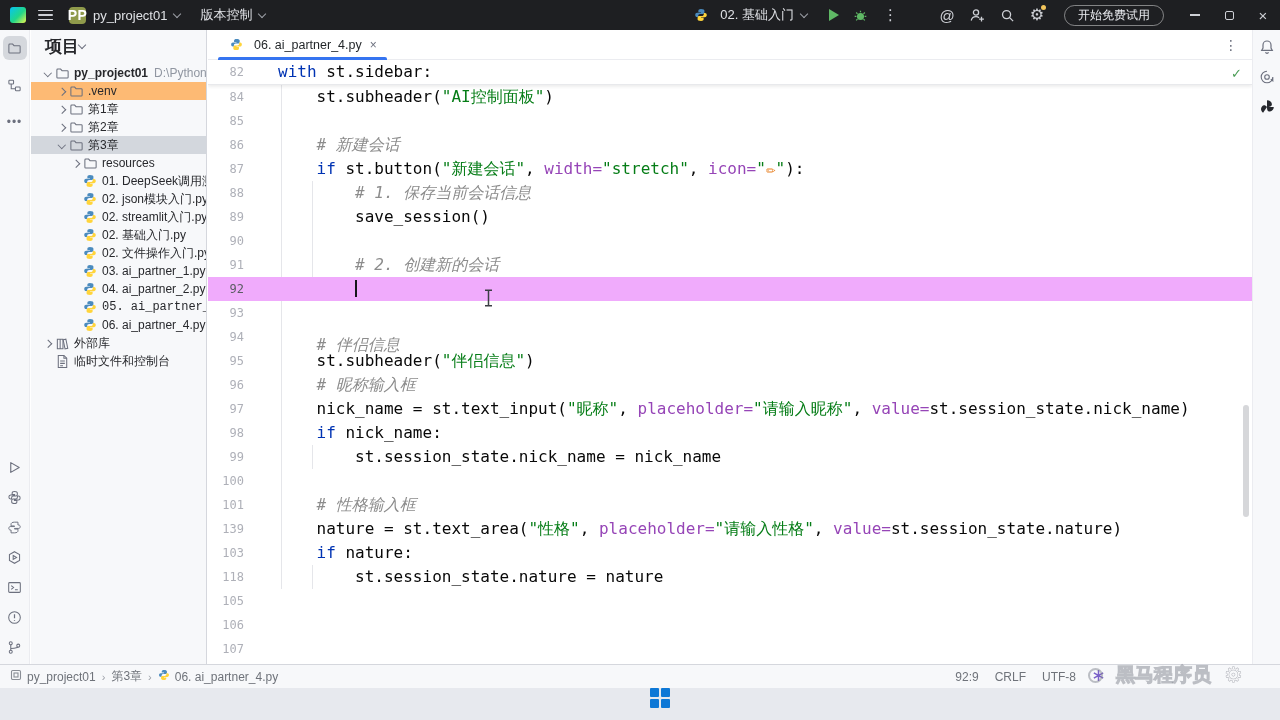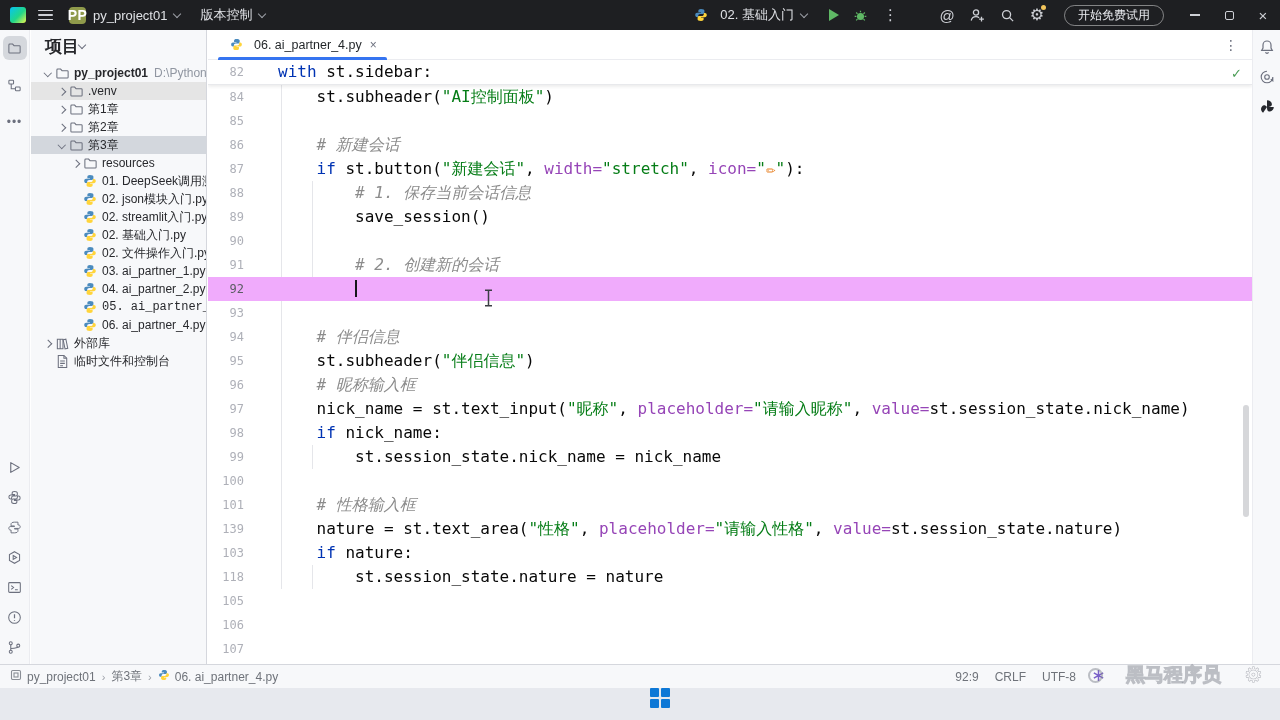--- a/index.html
+++ b/index.html
@@ -40,21 +40,21 @@
   .stripe-top{display:flex;flex-direction:column;gap:13px;padding-top:6px;}
   .stripe-bottom{position:absolute;bottom:5px;left:0;right:0;display:flex;flex-direction:column;gap:6px;}
   .dots{color:#6c707e;font-size:12px;letter-spacing:1px;}
 
   
   .project-panel{position:absolute;left:31px;top:30px;width:176px;height:634px;background:#f7f8fa;border-right:1px solid #d5d7dd;overflow:hidden;}
   .panel-header{height:32px;display:flex;align-items:center;padding-left:14px;font-size:17px;font-weight:600;color:#27282c;}
   .tree{margin-top:2px;}
   .tree-row{display:flex;align-items:center;height:18px;font-size:12px;color:#27282c;white-space:nowrap;}
   .tree-row.selected{background:#d3d7dd;}
-  .tree-row.highlight{background:#e5e5e5;}
+  .tree-row.highlight{background:#fdba74;}
   .tchev{width:13px;height:13px;flex:none;position:relative;}
   .tchev::before{content:'';position:absolute;top:4px;left:4px;width:4.5px;height:4.5px;
                  border-right:1.3px solid #6c707e;border-bottom:1.3px solid #6c707e;transform:rotate(-45deg);}
   .tchev.expanded::before{transform:rotate(45deg);top:3px;}
   .tchev.none::before{display:none;}
   .tree-icon{width:16px;height:16px;flex:none;margin-right:4px;display:flex;align-items:center;justify-content:center;}
   .tree-label.bold{font-weight:700;}
   .tree-suffix{color:#9096a1;margin-left:6px;overflow:hidden;}
 
   
@@ -88,21 +88,21 @@
                 display:flex;flex-direction:column;align-items:center;gap:6px;padding-top:5px;}
 
   
   .status-bar{position:absolute;left:0;top:664px;width:1280px;height:24px;background:#f7f8fa;border-top:1px solid #d5d7dd;
               display:flex;align-items:center;font-size:12px;color:#6f737a;}
   .sb-left{display:flex;align-items:center;gap:5px;padding-left:10px;}
   .sb-sep{color:#9da0a8;font-size:11px;padding:0 1px;}
   .sb-right{margin-left:auto;display:flex;align-items:center;gap:16px;padding-right:175px;}
 
   
-  .watermark{position:absolute;left:1088px;top:659px;width:190px;height:32px;display:flex;align-items:center;gap:23px;
+  .watermark{position:absolute;left:1088px;top:659px;width:190px;height:32px;display:flex;align-items:center;gap:13px;
              pointer-events:none;z-index:6;font-weight:700;font-size:19px;
              color:rgba(255,255,255,.12);-webkit-text-stroke:1px rgba(128,132,142,.5);}
   .wm-circle{width:15px;height:15px;border:2px solid rgba(128,132,142,.5);border-radius:50%;flex:none;}
   .wm-gear{font-size:21px;-webkit-text-stroke:.5px rgba(128,132,142,.6);}
 
   
   .taskbar{position:absolute;left:0;top:688px;width:1280px;height:32px;background:#e7e9ee;display:flex;align-items:center;padding-left:40px;gap:8px;flex-direction:column;}
   .task-slot{width:40px;height:30px;border-radius:5px;display:flex;align-items:center;justify-content:center;position:relative;}
   .task-slot.running::after{content:'';position:absolute;bottom:1px;left:50%;transform:translateX(-50%);
                             width:6px;height:3px;border-radius:2px;background:#9fa3ad;}
@@ -498,21 +498,21 @@
         <div class="row current">
           <span class="ln">92</span>
           <span class="code" style="padding-left: calc(0ch + 18px);"><span class="caret" style="left: calc(8ch + 18px);"></span></span>
         </div>
         <div class="row">
           <span class="ln">93</span>
           <span class="code" style="padding-left: calc(0ch + 18px);"></span>
         </div>
         <div class="row">
           <span class="ln">94</span>
-          <span class="code" style="padding-left: calc(4ch + 18px);"><span class="t-comment"># 伴侣信息</span></span>
+          <span class="code" style="padding-left: calc(4ch + 18px); margin-top: 8px;"><span class="t-comment"># 伴侣信息</span></span>
         </div>
         <div class="row">
           <span class="ln">95</span>
           <span class="code" style="padding-left: calc(4ch + 18px);"><span class="t-plain">st.subheader(</span><span class="t-str">"伴侣信息"</span><span class="t-plain">)</span></span>
         </div>
         <div class="row">
           <span class="ln">96</span>
           <span class="code" style="padding-left: calc(4ch + 18px);"><span class="t-comment"># 昵称输入框</span></span>
         </div>
         <div class="row">

